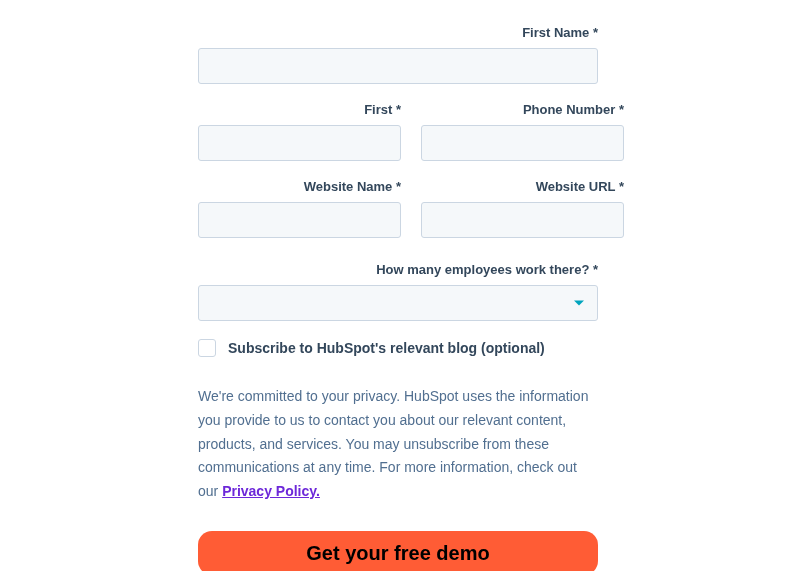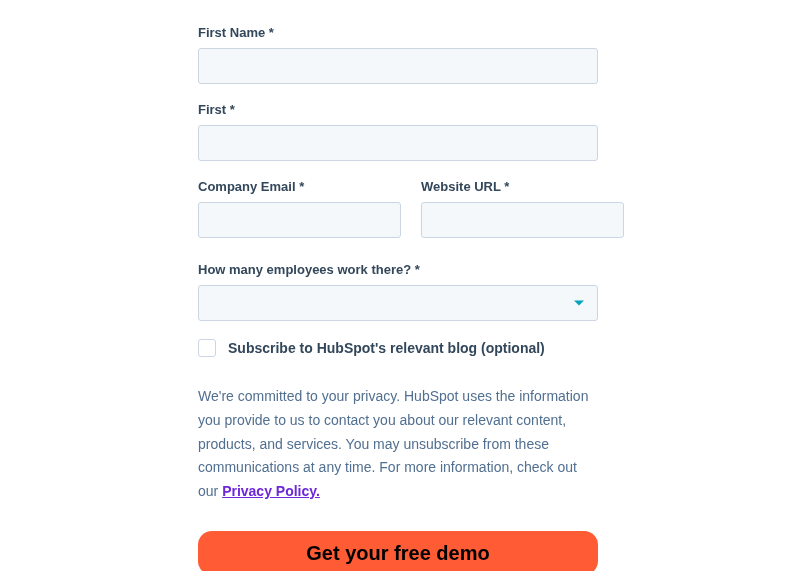--- a/index.html
+++ b/index.html
@@ -33,20 +33,21 @@
       display: flex;
       flex-direction: column;
       margin-bottom: 18px;
       margin-top: 24px;
     }
     .label {
       font-size: 13px;
       font-weight: 600;
       color: #33475b;
       margin-bottom: 8px;
+      text-align: right;
     }
     .input {
       height: 36px;
       border: 1px solid #cbd6e2;
       background: #f5f8fa;
       border-radius: 3px;
       padding: 0 10px;
       font-size: 14px;
       color: #33475b;
       outline: none;
@@ -139,25 +140,29 @@
       <label class="label">First Name *</label>
       <input class="input" type="text" value="" style="">
     </div>
   </div>
 
   <div class="row">
     <div class="field">
       <label class="label">First  *</label>
       <input class="input" type="text" value="" style="">
     </div>
+    <div class="field">
+      <label class="label">Phone Number *</label>
+      <input class="input" type="text" value="" style="">
+    </div>
   </div>
 
   <div class="row">
     <div class="field">
-      <label class="label">Company Email *</label>
+      <label class="label">Website Name *</label>
       <input class="input" type="text" value="" style="">
     </div>
     <div class="field">
       <label class="label">Website URL *</label>
       <input class="input" type="text" value="" style="">
     </div>
   </div>
 
   <div class="field-full">
     <label class="label">How many employees work there? *</label>

